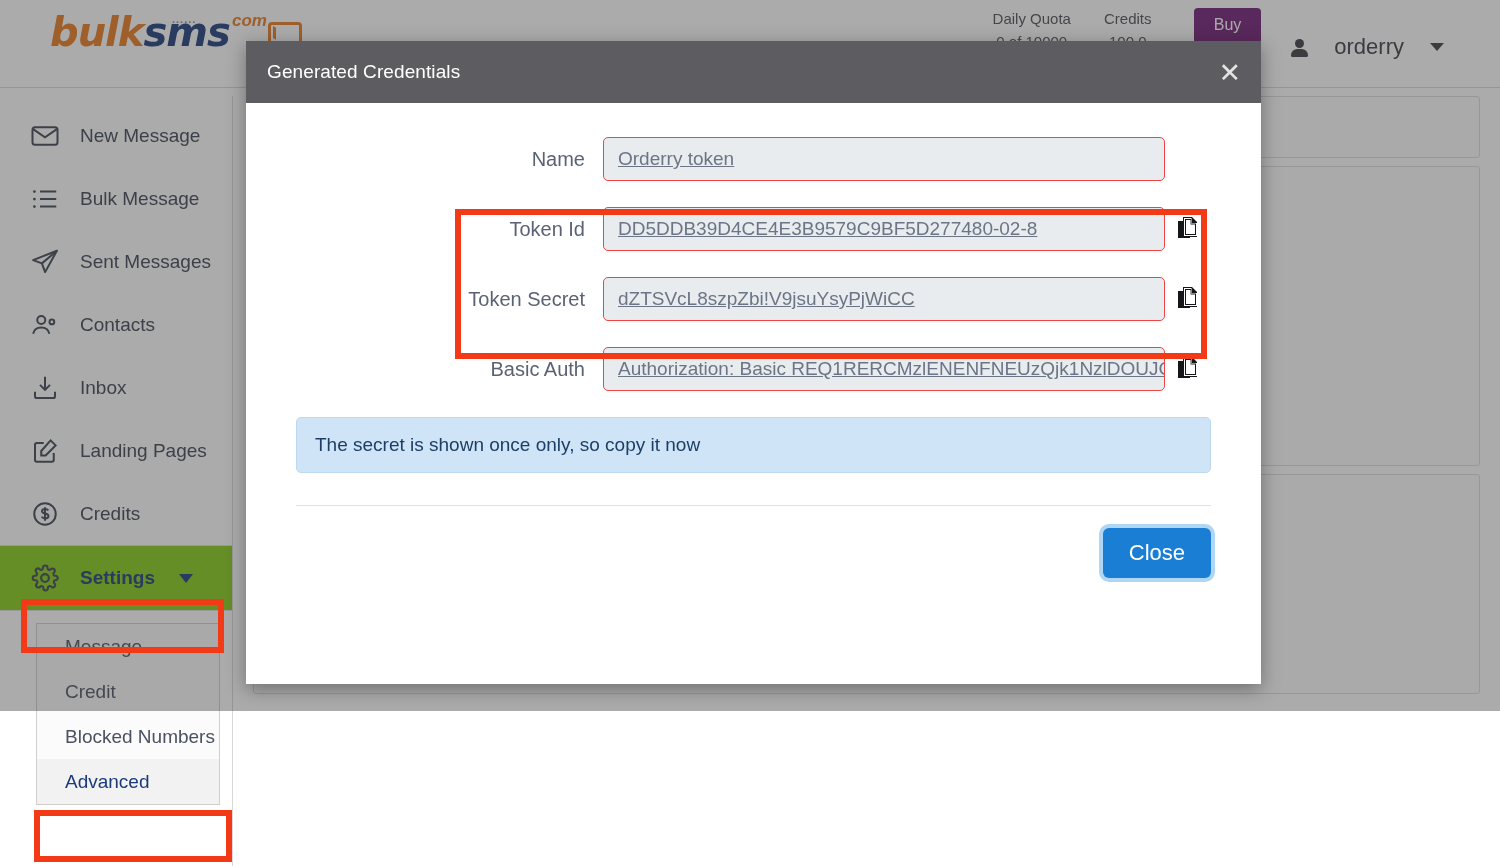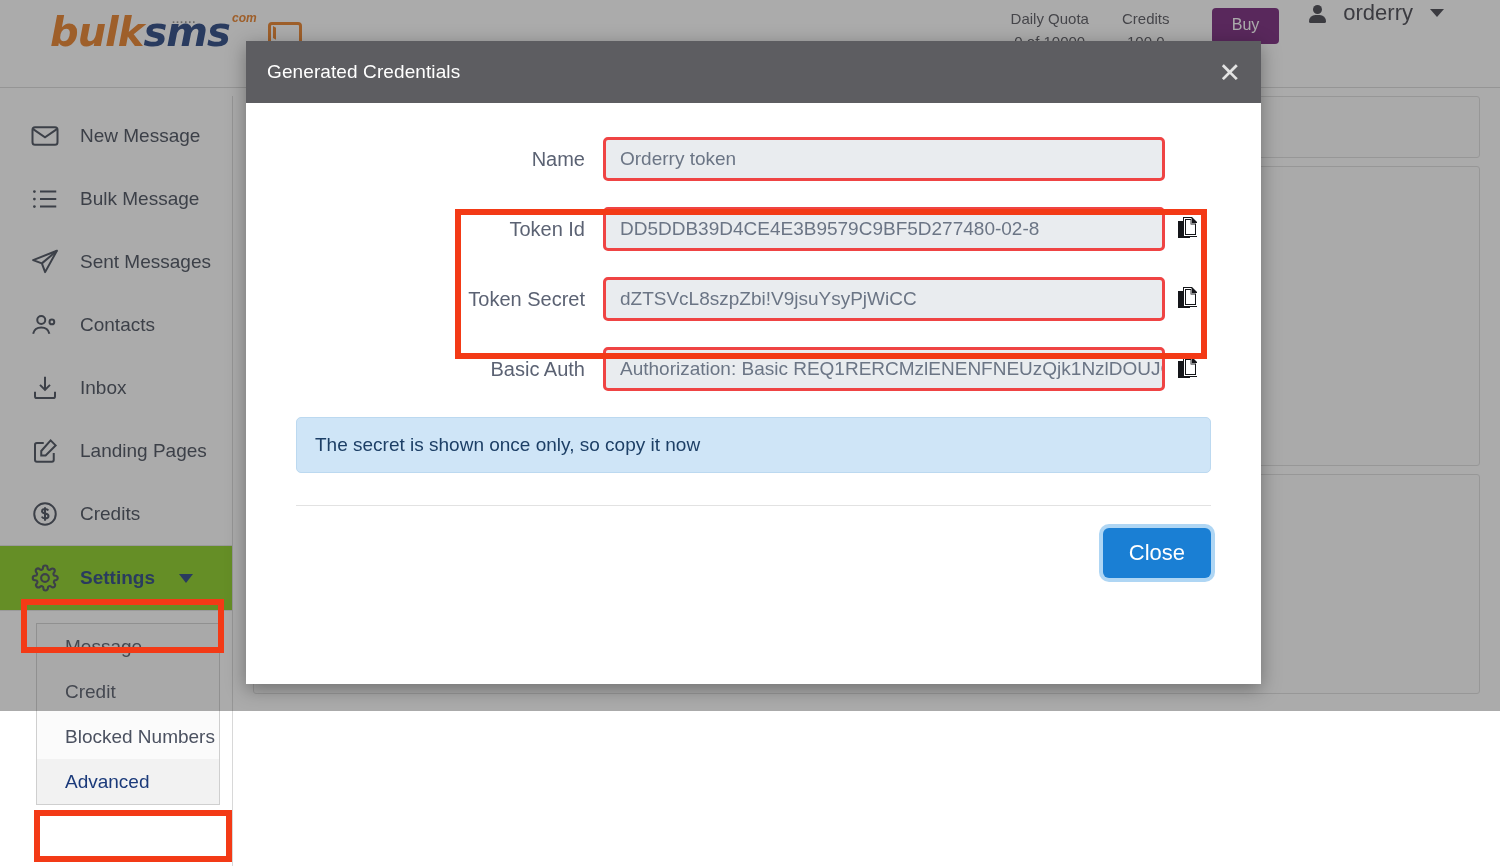--- a/index.html
+++ b/index.html
@@ -29,21 +29,21 @@
     letter-spacing: -1px; line-height: 1;
   }
   .logo-bulk { color: #e8791d; }
   .logo-sms  { color: #1b3a7a; }
   .logo-dots {
     position: absolute; left: 122px; top: 5px;
     font-size: 11px; letter-spacing: 1px; color: #8a8a8a; font-weight: 700;
   }
   .logo-com {
     position: absolute; left: 182px; top: 3px;
-    font-size: 12px; color: #e8791d; font-weight: 800; font-style: italic;
+    font-size: 17px; color: #e8791d; font-weight: 800; font-style: italic;
   }
   .logo-env {
     position: absolute; left: 218px; top: 14px; width: 34px; height: 24px;
     border: 3px solid #e8791d; border-radius: 4px; background: #fff;
   }
   .logo-env::after {
     content: ""; position: absolute; left: 2px; top: 1px;
     width: 24px; height: 12px;
     border-left: 3px solid #e8791d; border-right: 3px solid #e8791d;
     transform: skewY(32deg); transform-origin: left top;
@@ -59,22 +59,22 @@
   }
   .quota-label { font-size: 15px; color: #4d4d55; line-height: 1.5; }
   .quota-value { font-size: 15px; color: #4d4d55; line-height: 1.5; }
   .buy-btn {
     margin-top: 8px; margin-left: 18px;
     background: #701a75; color: #ffffff;
     font-size: 16px; padding: 8px 20px 10px; border: none; border-radius: 4px;
     cursor: pointer; line-height: 1.1;
   }
   .user-menu {
-    margin-top: 0; margin-left: 30px; margin-right: 56px;
-    display: flex; align-items: center; gap: 17px; cursor: pointer; text-align: center;
+    margin-top: 34px; margin-left: 30px; margin-right: 56px;
+    display: flex; align-items: center; gap: 26px; cursor: pointer; text-align: center;
   }
   .user-icon {
     width: 17px; height: 17px; position: relative;
   }
   .user-icon::before {
     content: ""; position: absolute; left: 4px; top: 0;
     width: 9px; height: 9px; border-radius: 50%; background: #3a3a44;
   }
   .user-icon::after {
     content: ""; position: absolute; left: 0; top: 10px;
@@ -164,23 +164,23 @@
 
   .form-row {
     display: flex; align-items: center; margin-bottom: 26px;
   }
   .form-label {
     width: 307px; text-align: right; padding-right: 18px;
     font-size: 20px; color: #5b6273; flex: none;
   }
   .form-input {
     flex: 1; height: 44px; background: #e9ecef;
-    border: 3px solid #ef4444; border-radius: 5px;
+    border: 1px solid #ef4444; border-radius: 5px;
     display: flex; align-items: center; padding: 0 14px;
-    font-size: 19px; color: #6b7585; overflow: hidden; white-space: nowrap;
+    font-size: 19px; color: #6b7585; overflow: hidden; white-space: nowrap; text-decoration: underline;
   }
   .copy-btn {
     width: 46px; flex: none; display: flex; align-items: center;
     justify-content: center; cursor: pointer;
   }
   .copy-btn.empty { visibility: hidden; }
   .copy-ico { width: 24px; height: 26px; position: relative; display: block; }
 
   .alert-info {
     margin: 12px 0 0 0; background: #cfe5f7; border: 1px solid #bcd9f0;

